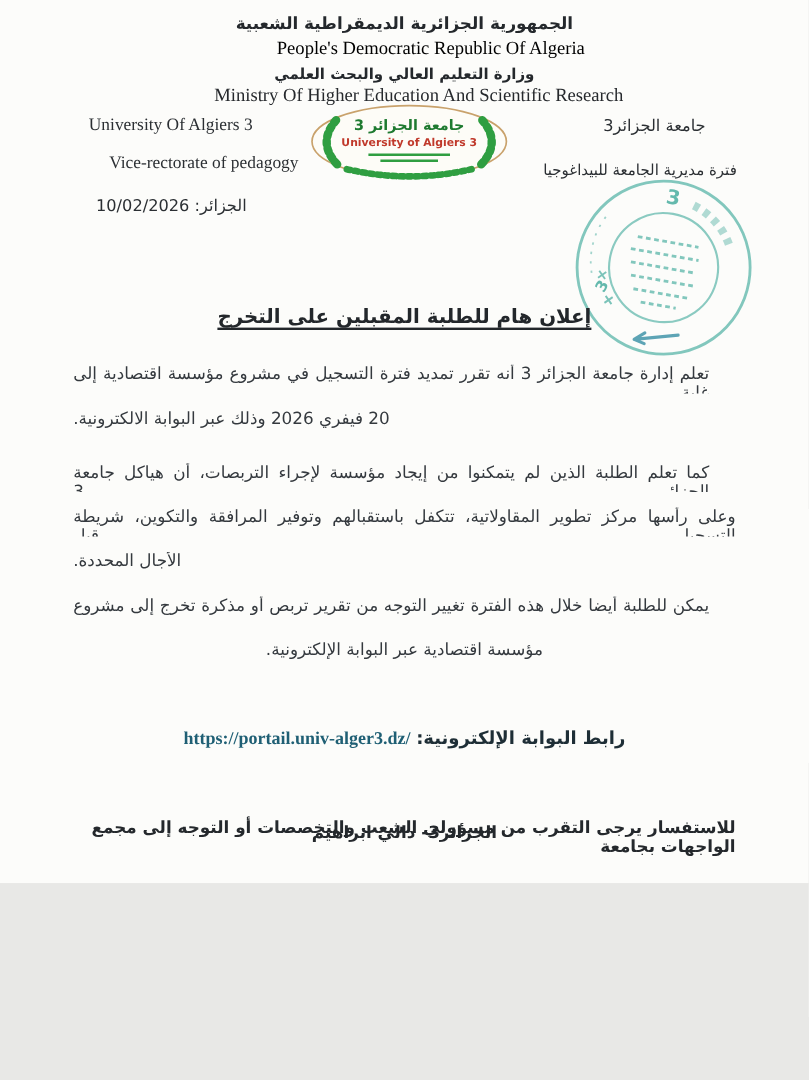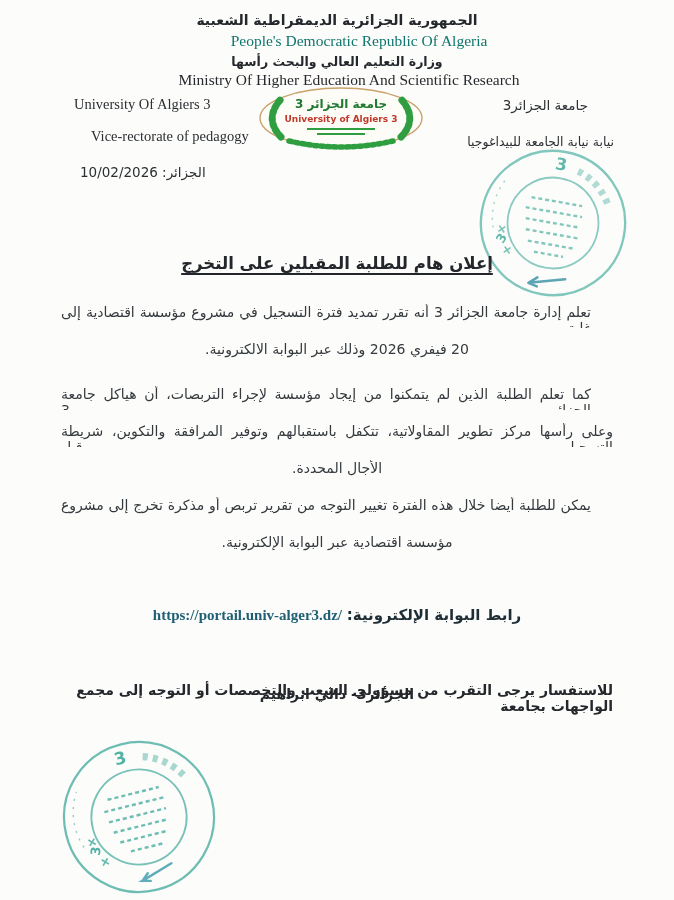--- a/index.html
+++ b/index.html
@@ -1,42 +1,42 @@
 <!DOCTYPE html>
 <html lang="ar"><head>
 <meta charset="utf-8">
 <style>
   html,body{margin:0;padding:0;background:#e8e8e6;}
   .page{
-    position:relative;width:674px;height:900px;margin:0 auto;
+    position:relative;width:674px;height:736px;margin:0 auto;
     background:#fcfcfa;overflow:hidden;
     font-family:"DejaVu Sans",sans-serif;color:#33383d;
   }
   .abs{position:absolute;}
   .ctr{left:0;right:0;text-align:center;}
   .ar{direction:rtl;}
   .serif{font-family:"Liberation Serif","DejaVu Serif",serif;}
 
   
   .hdr-ar1{top:12px;font-size:14px;font-weight:bold;color:#24282c;}
-  .hdr-en1{top:32px;font-size:15.5px;color:#0f766e;padding-left:44px;}
+  .hdr-en1{top:32px;font-size:15.5px;color:#000000;padding-left:44px;}
   .hdr-ar2{top:54px;font-size:12.5px;font-weight:bold;color:#24282c;}
   .hdr-en2{top:71px;font-size:15.5px;color:#26292d;padding-left:24px;}
   .univ-en1{left:74px;top:96px;font-size:14.5px;color:#2b2f33;}
   .univ-en2{left:67px;top:128px;font-size:14.5px;color:#2b2f33;margin-left:24px;}
   .univ-ar1{right:86px;top:97px;font-size:13.5px;color:#2b2f33;}
   .univ-ar2{right:60px;top:134px;font-size:12.5px;color:#2b2f33;}
   .date-line{left:80px;top:164px;font-size:13.5px;color:#2b2f33;}
 
   
   .doc-title{top:254px;font-size:16.5px;font-weight:bold;color:#23272b;
     text-decoration:underline;text-underline-offset:4px;text-decoration-thickness:1.5px;}
   .pline{left:61px;right:61px;height:24px;font-size:14px;color:#34393e;direction:rtl;overflow:hidden;}
   .jl{text-align:justify;text-align-last:justify;}
-  .ll-left{text-align:center;}
+  .ll-left{text-align:left;}
   .ll-center{text-align:center;}
   .ind{padding-right:22px;}
   .t304{top:304px}.t341{top:341px}.t386{top:386px}.t423{top:423px}
   .t460{top:460px}.t497{top:497px}.t534{top:534px}
 
   .link-line{top:606px;font-size:15px;}
   .link-label{font-weight:bold;color:#1e2e36;margin-top:16px;}
   .portal-url{font-family:"Liberation Serif",serif;font-weight:bold;color:#1f5f74;
     text-decoration:none;direction:ltr;unicode-bidi:isolate;}
 
@@ -49,27 +49,27 @@
   .stamp-bottom{left:58px;top:736px;width:162px;height:162px;transform:rotate(-14deg);opacity:.9;}
   .logo-box{left:257px;top:85px;width:168px;height:66px;}
 </style>
 </head>
 <body>
 
 <div class="page">
 
   <div class="abs ctr ar hdr-ar1">الجمهورية الجزائرية الديمقراطية الشعبية</div>
   <div class="abs ctr serif hdr-en1">People's Democratic Republic Of Algeria</div>
-  <div class="abs ctr ar hdr-ar2">وزارة التعليم العالي والبحث رأسها</div>
+  <div class="abs ctr ar hdr-ar2">وزارة التعليم العالي والبحث العلمي</div>
   <div class="abs ctr serif hdr-en2">Ministry Of Higher Education And Scientific Research</div>
 
   <div class="abs serif univ-en1">University Of Algiers 3</div>
   <div class="abs serif univ-en2">Vice-rectorate of pedagogy</div>
   <div class="abs ar univ-ar1">جامعة الجزائر3</div>
-  <div class="abs ar univ-ar2">نيابة نيابة الجامعة للبيداغوجيا</div>
+  <div class="abs ar univ-ar2">فترة مديرية الجامعة للبيداغوجيا</div>
   <div class="abs ar date-line">الجزائر: 10/02/2026</div>
 
   <div class="abs logo-box">
     <svg width="168" height="66" viewBox="0 0 168 66">
       <ellipse cx="84" cy="33" rx="81" ry="30" fill="#fdfcf7" stroke="#c9a26c" stroke-width="1.4"></ellipse>
       <path d="M 24,52 Q 6,33 25,13" fill="none" stroke="#2f9e41" stroke-width="7" stroke-dasharray="3 3.4" stroke-linecap="round"></path>
       <path d="M 144,52 Q 162,33 143,13" fill="none" stroke="#2f9e41" stroke-width="7" stroke-dasharray="3 3.4" stroke-linecap="round"></path>
       <path d="M 32,56 Q 84,68 136,56" fill="none" stroke="#2f9e41" stroke-width="5.5" stroke-dasharray="3 3.4" stroke-linecap="round"></path>
       <text x="84" y="23" text-anchor="middle" font-size="12" font-weight="bold" fill="#1e7a30" direction="rtl">جامعة الجزائر 3</text>
       <text x="84" y="37" text-anchor="middle" font-size="9" font-weight="bold" fill="#c0392b">University of Algiers 3</text>

